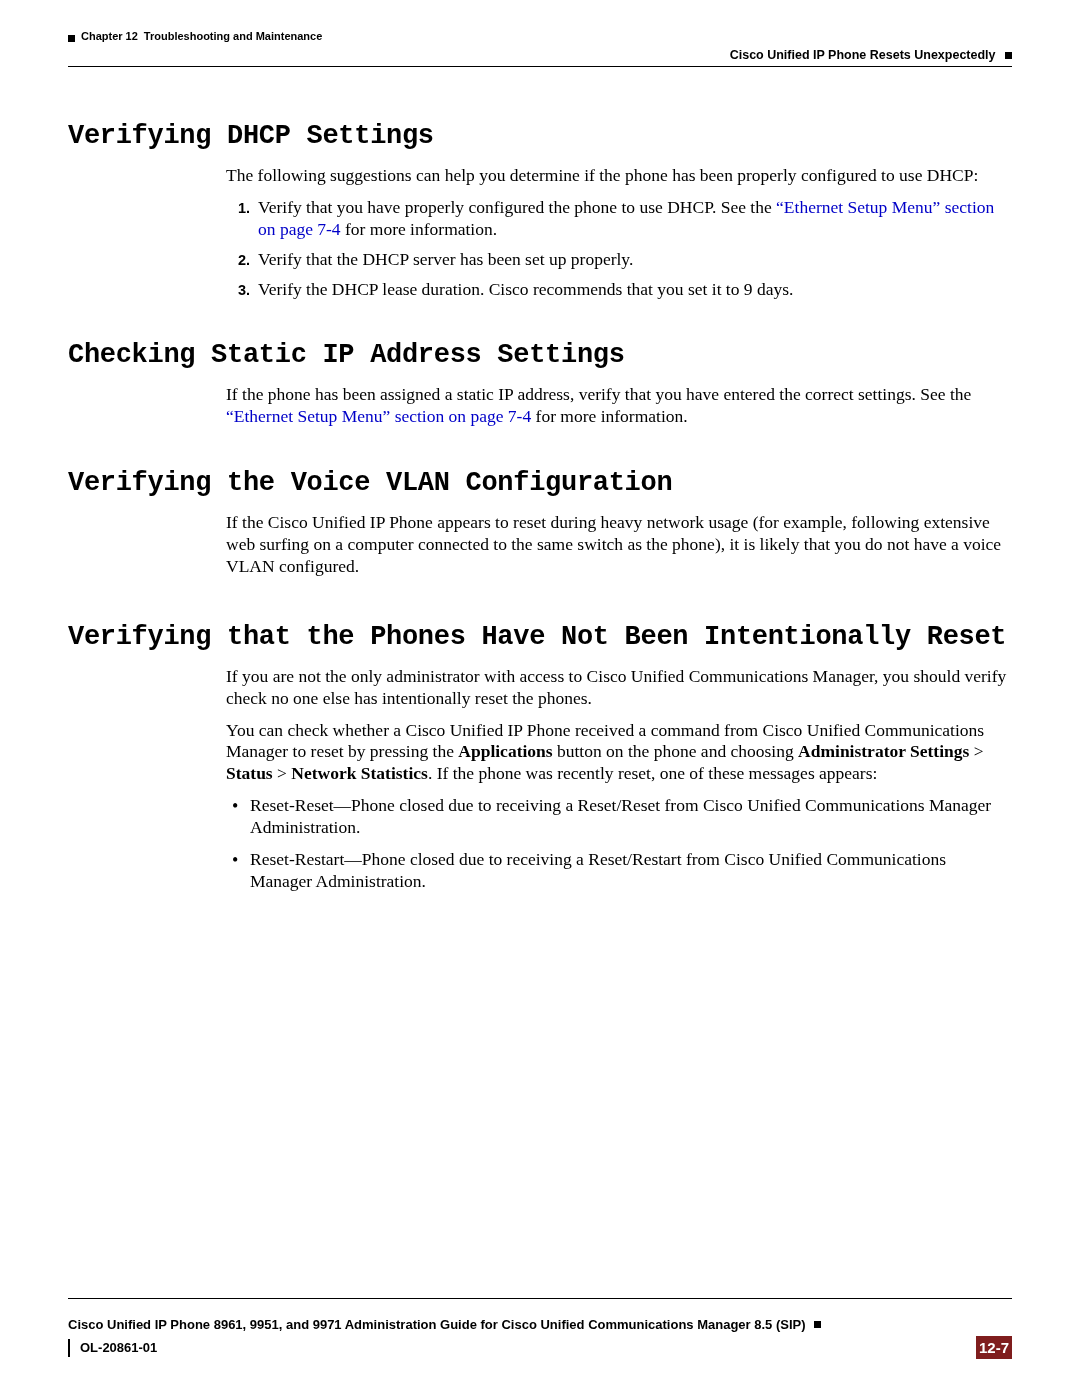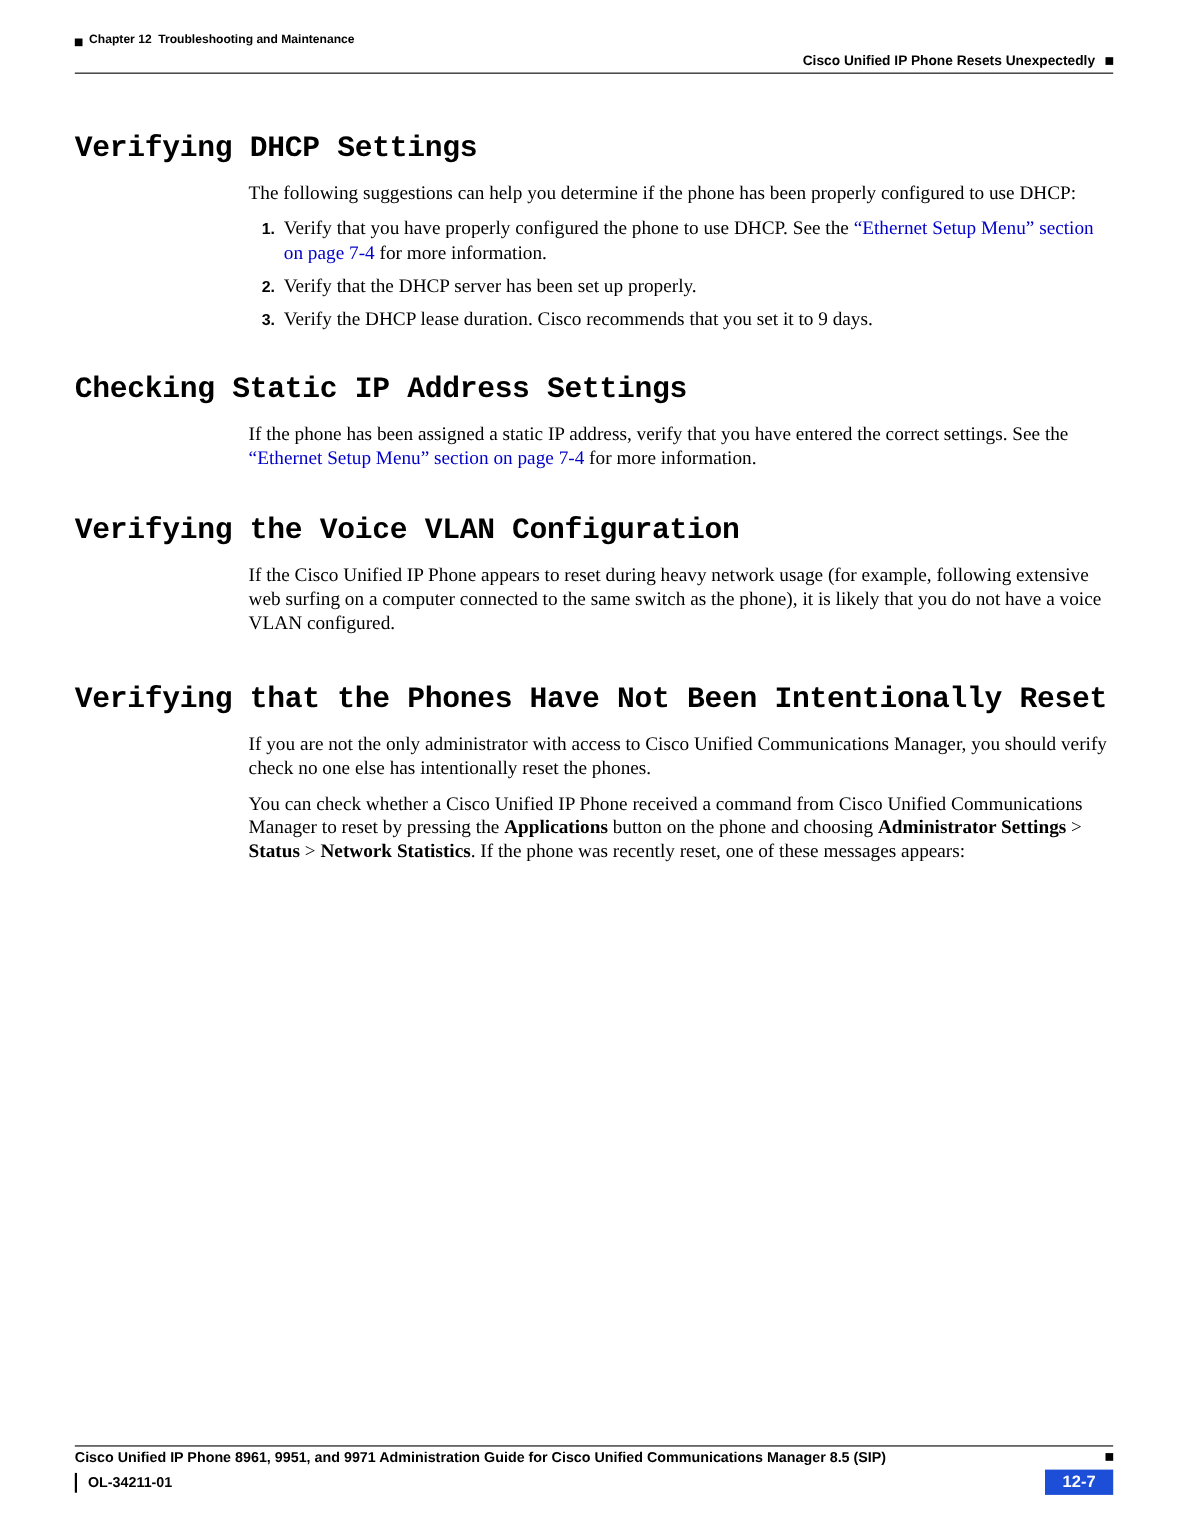--- a/index.html
+++ b/index.html
@@ -100,23 +100,23 @@
   b.ui { font-weight: bold; }
   .footer {
     position: absolute;
     left: 68px;
     right: 68px;
     bottom: 38px;
   }
   .footer-line {
     border-top: 1px solid #000;
     display: flex;
-    justify-content: space-between;
+    justify-content: flex-start;
     align-items: center;
-    padding-top: 2px;
+    padding-top: 18px;
   }
   .footer-title {
     font-family: Arial, Helvetica, sans-serif;
     font-weight: bold;
     font-size: 13px;
   }
   .footer-line .sq {
     width: 7px; height:7px; background:#000; display:inline-block; margin-left:8px;
   }
   .footer-bottom {
@@ -133,26 +133,26 @@
     align-items: center;
   }
   .doc-num .vbar {
     width: 2px;
     height: 18px;
     background: #000;
     margin-right: 10px;
     display: inline-block;
   }
   .page-num-box {
-    background: #1d4ed8;
+    background: #7f1d1d;
     color: #fff;
     font-family: Arial, Helvetica, sans-serif;
     font-weight: bold;
     font-size: 15px;
-    padding: 3px 16px;
+    padding: 3px 3px;
   }
 </style>
 </head>
 <body>
 
 <div class="page">
 
   <div class="header-row">
     <span class="sq"></span>
     <span class="chapter-label">Chapter 12</span>
@@ -193,29 +193,33 @@
   </div>
 
   <div class="section-gap-lg"></div>
 
   <h2 class="section-heading">Verifying that the Phones Have Not Been Intentionally Reset</h2>
   <div class="body-block">
     <p class="para">If you are not the only administrator with access to Cisco Unified Communications Manager, you should verify check no one else has intentionally reset the phones.</p>
     <p class="para">
       <span>You can check whether a Cisco Unified IP Phone received a command from Cisco Unified Communications Manager to reset by pressing the </span><b class="ui">Applications</b><span> button on the phone and choosing </span><b class="ui">Administrator Settings</b><span> &gt; </span><b class="ui">Status</b><span> &gt; </span><b class="ui">Network Statistics</b><span>. If the phone was recently reset, one of these messages appears:</span>
     </p>
+    <ul class="bullet-list">
+      <li>Reset-Reset—Phone closed due to receiving a Reset/Reset from Cisco Unified Communications Manager Administration.</li>
+      <li>Reset-Restart—Phone closed due to receiving a Reset/Restart from Cisco Unified Communications Manager Administration.</li>
+    </ul>
   </div>
 
   <div class="footer">
     <div class="footer-line">
       <span class="footer-title">Cisco Unified IP Phone 8961, 9951, and 9971 Administration Guide for Cisco Unified Communications Manager 8.5 (SIP)</span>
       <span class="sq"></span>
     </div>
     <div class="footer-bottom">
       <span class="doc-num">
         <span class="vbar"></span>
-        <span>OL-34211-01</span>
+        <span>OL-20861-01</span>
       </span>
       <span class="page-num-box">12-7</span>
     </div>
   </div>
 
 </div>
 
 </body></html>

